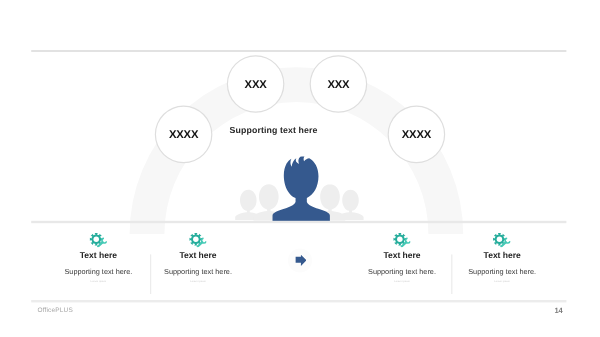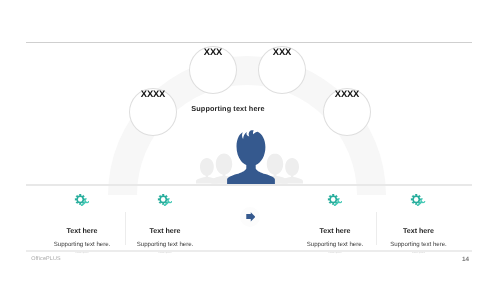--- a/index.html
+++ b/index.html
@@ -13,30 +13,30 @@
   .bgsvg{position:absolute;left:0;top:0;width:500px;height:281px;}
   svg{display:block;}
 
   .rule{position:absolute;}
   .rule-top{left:26px;top:42px;width:446px;height:1px;background:#cfcfcf;}
   .rule-mid{left:26px;top:184px;width:446px;height:1.6px;background:#e8e8e8;}
   .rule-bot{left:26px;top:250.2px;width:446px;height:1.6px;background:#ececec;}
 
   .bubble{position:absolute;width:46px;height:46px;border-radius:50%;
           border:1px solid #dedede;background:#ffffff;
-          display:flex;justify-content:center;
+          display:flex;align-items:center;justify-content:center;
           font-weight:bold;font-size:9.4px;color:#141414;
           letter-spacing:-0.15px;line-height:1;padding-bottom:0.1px;}
 
   .center-label{position:absolute;left:0;top:103.5px;width:456px;text-align:center;
           font-weight:bold;font-size:7.3px;color:#272727;letter-spacing:0.1px;}
 
   .col{position:absolute;top:193px;width:110px;text-align:center;}
   .col .ic{height:12.8px;display:flex;align-items:flex-start;justify-content:center;padding-right:1px;}
-  .col .t{margin-top:21px;font-weight:bold;font-size:7.1px;color:#1f1f1f;}
+  .col .t{margin-top:3px;font-weight:bold;font-size:7.1px;color:#1f1f1f;}
   .col .s{margin-top:6.2px;font-size:6.1px;color:#3a3a3a;}
   .col .n{margin-top:4.5px;font-size:2.1px;color:#cacaca;letter-spacing:0.1px;}
 
   .vdiv{position:absolute;width:1px;background:#ececec;top:212px;height:33px;}
 
   .arrow-halo{position:absolute;left:240px;top:206.5px;width:20px;height:20px;
               border-radius:50%;background:#fcfcfc;}
   .arrow{position:absolute;left:245.8px;top:212.3px;width:9.7px;height:9.8px;}
 
   .brand{position:absolute;left:31.2px;top:256.2px;font-size:5.4px;color:#a6a6a6;letter-spacing:0.15px;}

